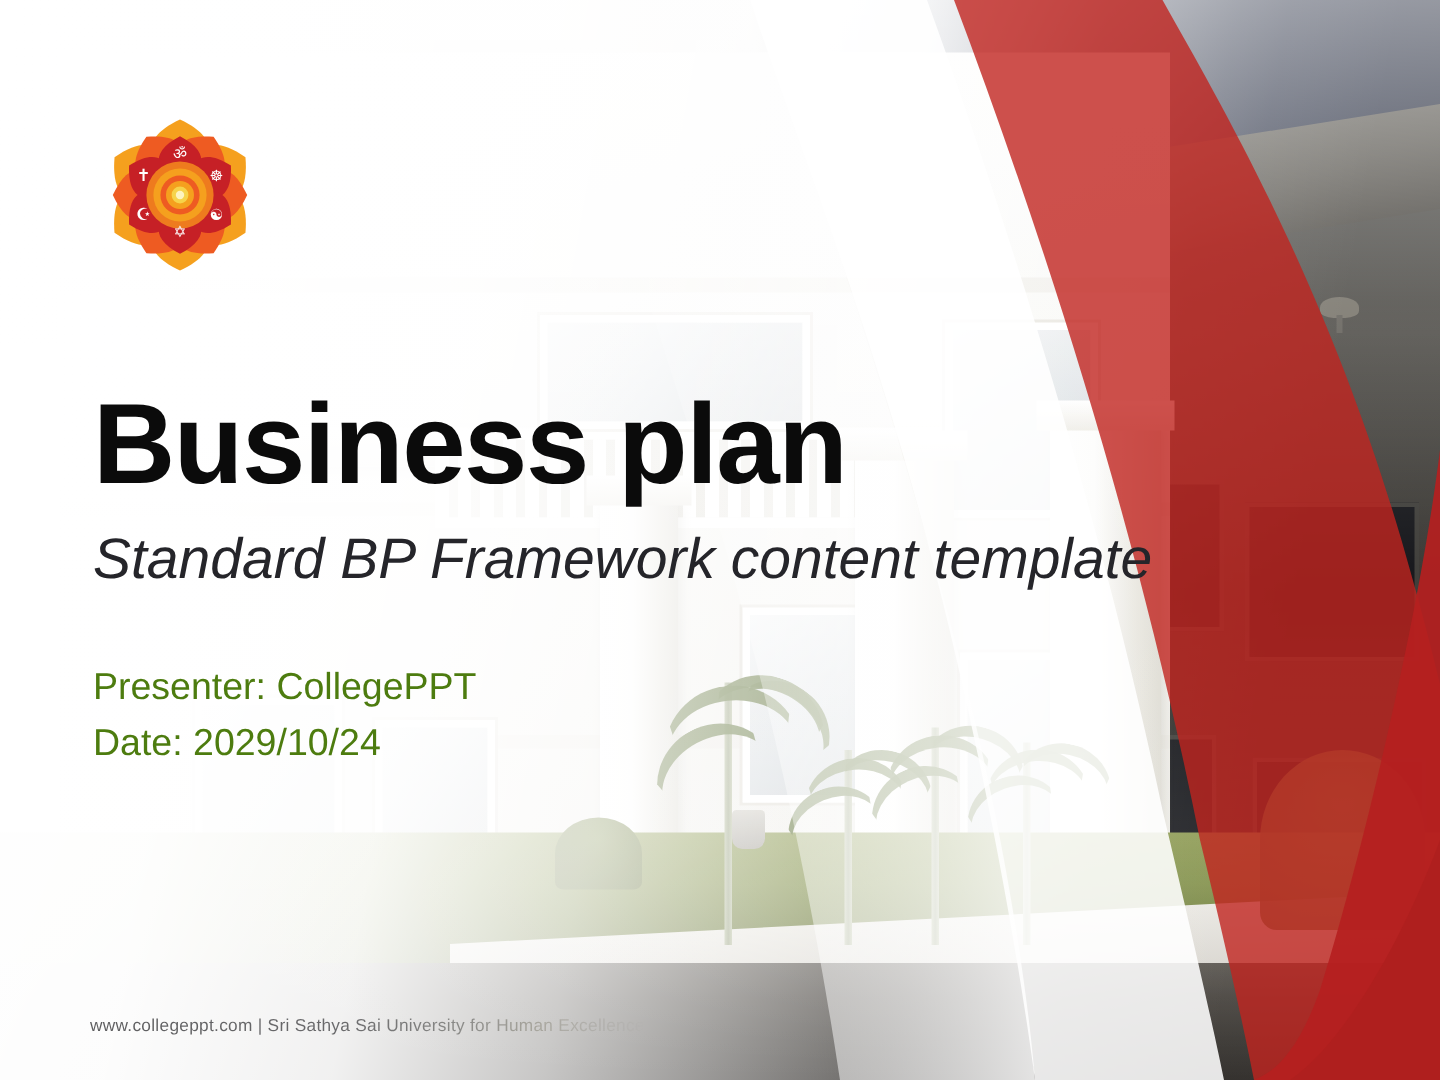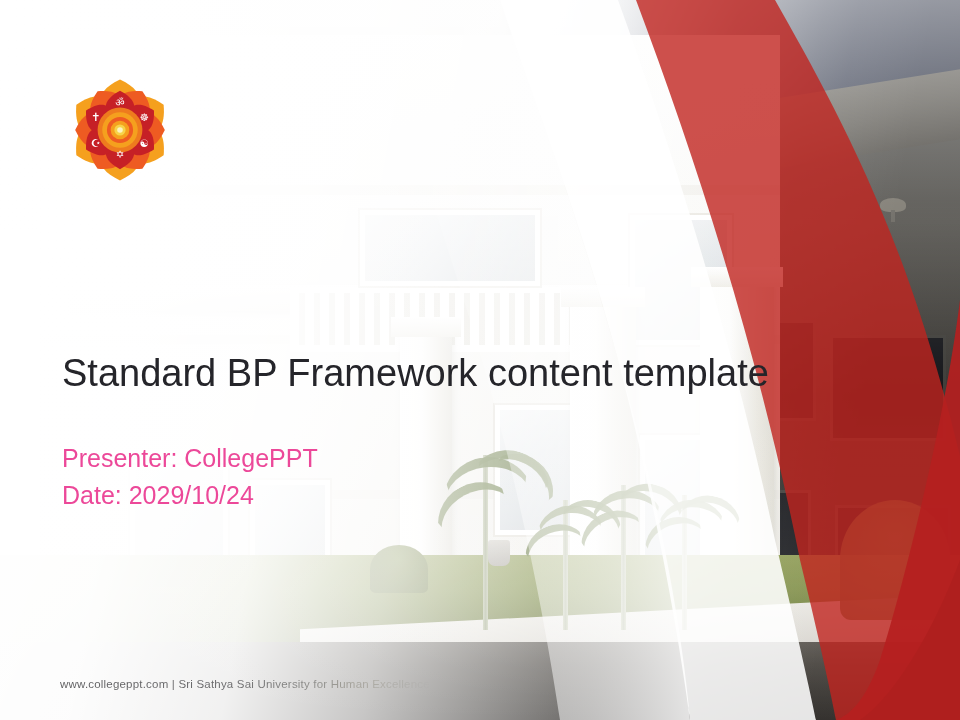--- a/index.html
+++ b/index.html
@@ -105,23 +105,23 @@
 
   
   .logo{position:absolute;left:62px;top:74px;width:116px;height:112px;}
 
   
   .title{position:absolute;left:62px;top:258px;margin:0;
        font-size:76px;font-weight:bold;color:#0b0b0b;letter-spacing:-1px;
        line-height:1.02;white-space:nowrap;}
   .subtitle{position:absolute;left:62px;top:352px;margin:0;
        font-size:38px;font-weight:normal;color:#25252a;
-       line-height:1.15;white-space:nowrap;}
+       line-height:1.15;white-space:nowrap;font-style:italic;}
   .meta{position:absolute;left:62px;top:440px;}
-  .meta div{font-size:25px;color:#ec4899;line-height:1.48;white-space:nowrap;}
+  .meta div{font-size:25px;color:#4d7c0f;line-height:1.48;white-space:nowrap;}
   .footer{position:absolute;left:60px;top:678px;font-size:11.5px;
        letter-spacing:.2px;white-space:nowrap;
        background:linear-gradient(90deg,#5c5c5e 0%,#6a6a6c 46%,#8d8d8a 68%,#a6a49c 80%,rgba(150,148,140,.35) 92%,rgba(140,138,130,0) 100%);
        -webkit-background-clip:text;background-clip:text;color:transparent;}
 </style>
 </head>
 <body>
 
 <div id="slide">
 
@@ -297,20 +297,21 @@
         <text x="0" y="-26" fill="#fff" font-size="11" text-anchor="middle" font-family="'DejaVu Sans',sans-serif">ॐ</text>
         <text x="-26" y="-10" fill="#fff" font-size="12" text-anchor="middle" font-family="'DejaVu Sans',sans-serif">✝</text>
         <text x="-26" y="18" fill="#fff" font-size="12" text-anchor="middle" font-family="'DejaVu Sans',sans-serif">☪</text>
         <text x="0" y="30" fill="#fff" font-size="11" text-anchor="middle" font-family="'DejaVu Sans',sans-serif">✡</text>
         <text x="26" y="18" fill="#fff" font-size="11" text-anchor="middle" font-family="'DejaVu Sans',sans-serif">☯</text>
         <text x="26" y="-10" fill="#fff" font-size="11" text-anchor="middle" font-family="'DejaVu Sans',sans-serif">☸</text>
       </g>
     </svg>
   </div>
 
+  <h1 class="title">Business plan</h1>
   <h2 class="subtitle">Standard BP Framework content template</h2>
 
   <div class="meta">
     <div>Presenter: CollegePPT</div>
     <div>Date: 2029/10/24</div>
   </div>
 
   <div class="footer">www.collegeppt.com | Sri Sathya Sai University for Human Excellence</div>
 </div>
 

